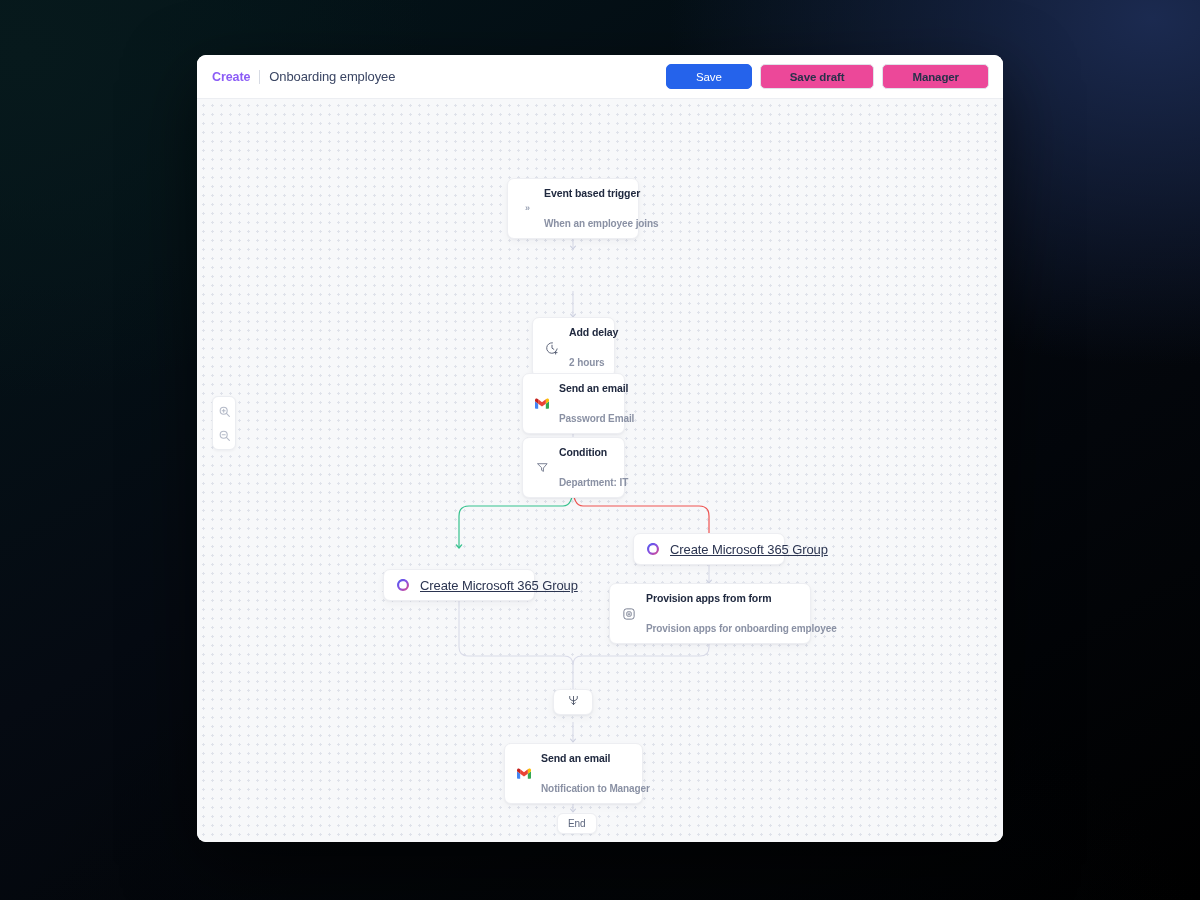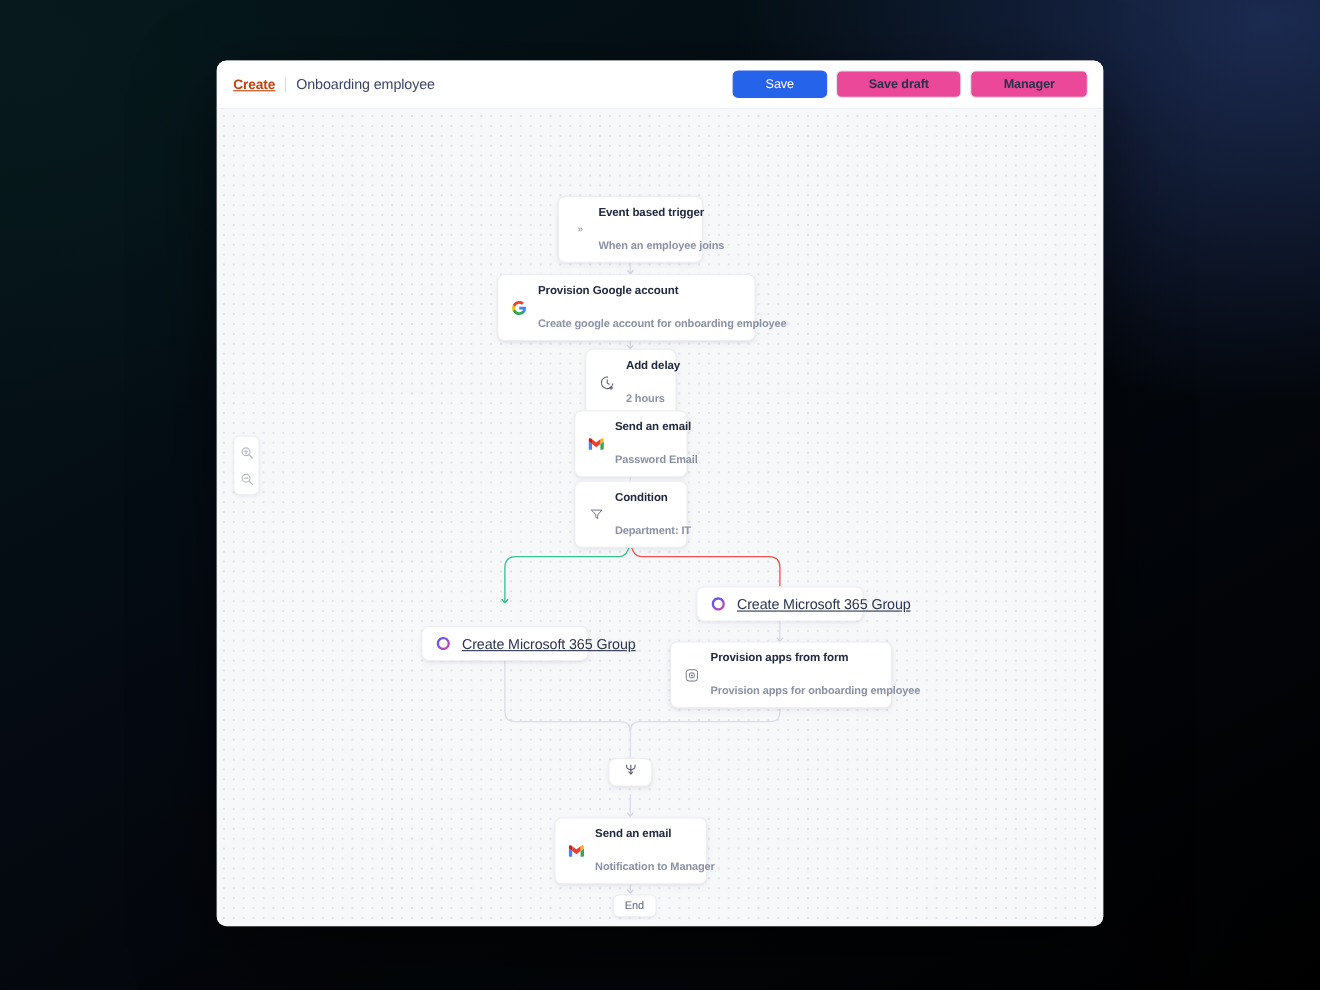--- a/index.html
+++ b/index.html
@@ -43,23 +43,22 @@
     background: #ffffff;
     display: flex;
     align-items: center;
     padding: 0 14px 0 15px;
     border-bottom: 1px solid #eceef2;
   }
   .title-group { display: flex; align-items: center; gap: 9px; }
   .title-create {
     font-size: 12.5px;
     font-weight: 700;
-    color: #c2410c;
-    letter-spacing: -0.1px;
-    text-decoration: underline;
+    color: #8b5cf6;
+    letter-spacing: -0.1px;
   }
   .title-sep { width: 1px; height: 14px; background: #d7dbe4; }
   .title-name {
     font-size: 13px;
     font-weight: 400;
     color: #3a4563;
     letter-spacing: -0.1px;
   }
   .topbar-actions {
     margin-left: auto;
@@ -297,34 +296,20 @@
     <div class="node" style="left:310px; top:79px; width:132px;">
       <span class="node-ico">
         <span class="chev-ico">»</span>
       </span>
       <span class="node-text">
         <span class="node-title">Event based trigger</span>
         <span class="node-sub">When an employee joins</span>
       </span>
     </div>
 
-    <div class="node" style="left:255px; top:150px; width:235px;">
-      <span class="node-ico">
-        <svg width="14" height="14" viewBox="0 0 48 48">
-          <path fill="#4285F4" d="M45.1 24.5c0-1.6-.1-3.1-.4-4.5H24v8.5h11.8c-.5 2.7-2.1 5-4.4 6.6v5.5h7.1c4.2-3.8 6.6-9.5 6.6-16.1z"></path>
-          <path fill="#34A853" d="M24 46c6 0 11-2 14.6-5.4l-7.1-5.5c-2 1.3-4.5 2.1-7.5 2.1-5.8 0-10.7-3.9-12.4-9.1H4.3v5.7C7.9 41.1 15.4 46 24 46z"></path>
-          <path fill="#FBBC05" d="M11.6 28.1c-.4-1.3-.7-2.7-.7-4.1s.3-2.8.7-4.1v-5.7H4.3C2.8 17.1 2 20.4 2 24s.8 6.9 2.3 9.8l7.3-5.7z"></path>
-          <path fill="#EA4335" d="M24 10.8c3.3 0 6.2 1.1 8.5 3.3l6.3-6.3C35 4.1 30 2 24 2 15.4 2 7.9 6.9 4.3 14.2l7.3 5.7c1.7-5.2 6.6-9.1 12.4-9.1z"></path>
-        </svg>
-      </span>
-      <span class="node-text">
-        <span class="node-title">Provision Google account</span>
-        <span class="node-sub">Create google account for onboarding employee</span>
-      </span>
-    </div>
 
     <div class="node" style="left:335px; top:218px; width:83px;">
       <span class="node-ico">
         <svg width="14" height="14" viewBox="0 0 24 24" fill="none" stroke="#5d6479" stroke-width="1.7" stroke-linecap="round" stroke-linejoin="round">
           <path d="M20.8 13.5A9 9 0 1 1 12.8 3.1"></path>
           <path d="M12 7.2v5.1l3.1 1.9"></path>
           <path d="M18.2 17.4v5M15.7 19.9h5"></path>
         </svg>
       </span>
       <span class="node-text">

